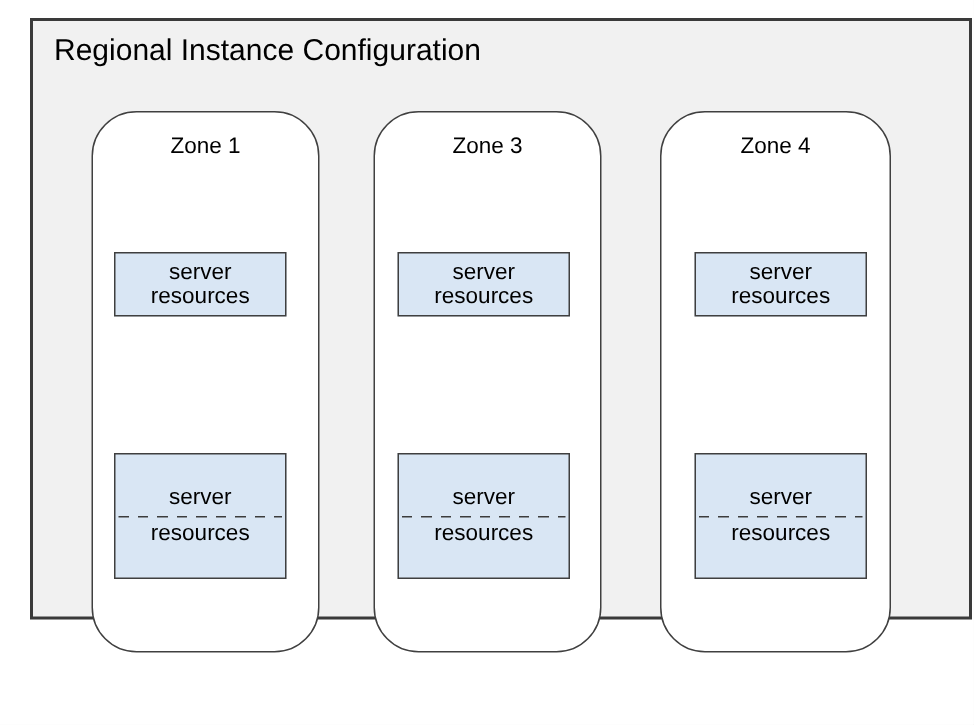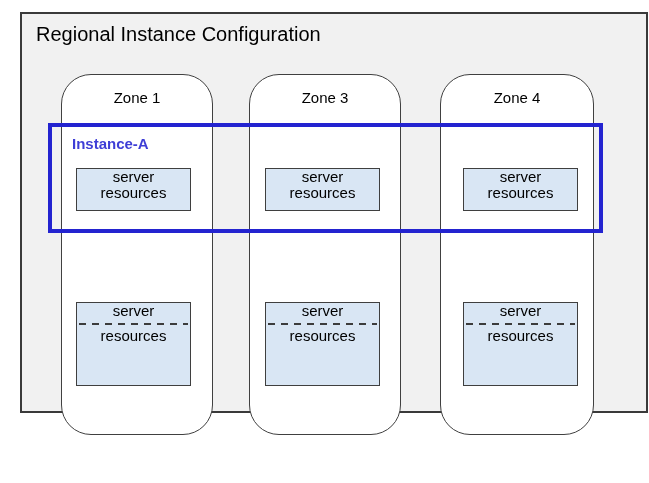--- a/index.html
+++ b/index.html
@@ -90,20 +90,21 @@
   
   .server-box {
     position: absolute;
     width: 115px;
     background: #d9e6f4;
     border: 1px solid #3f3f3f;
     z-index: 2;
     display: flex;
     flex-direction: column;
     align-items: center;
+    justify-content: center;
     font-size: 15px;
     line-height: 16px;
     color: #000000;
     text-align: center;
   }
   .row-a { top: 154px; height: 43px; }
   .row-b { top: 288px; height: 84px; }
   .col-1 { left: 54px; }
   .col-2 { left: 243px; }
   .col-3 { left: 441px; }
@@ -160,18 +161,15 @@
       <span class="sb-line">server</span>
       <div class="dash-line"></div>
       <span class="sb-line">resources</span>
     </div>
     <div class="server-box row-b col-3">
       <span class="sb-line">server</span>
       <div class="dash-line"></div>
       <span class="sb-line">resources</span>
     </div>
 
-    <div class="instance instance-a">
-      <div class="instance-label">Instance-A</div>
-    </div>
 
   </div>
 </div>
 
 </body></html>

